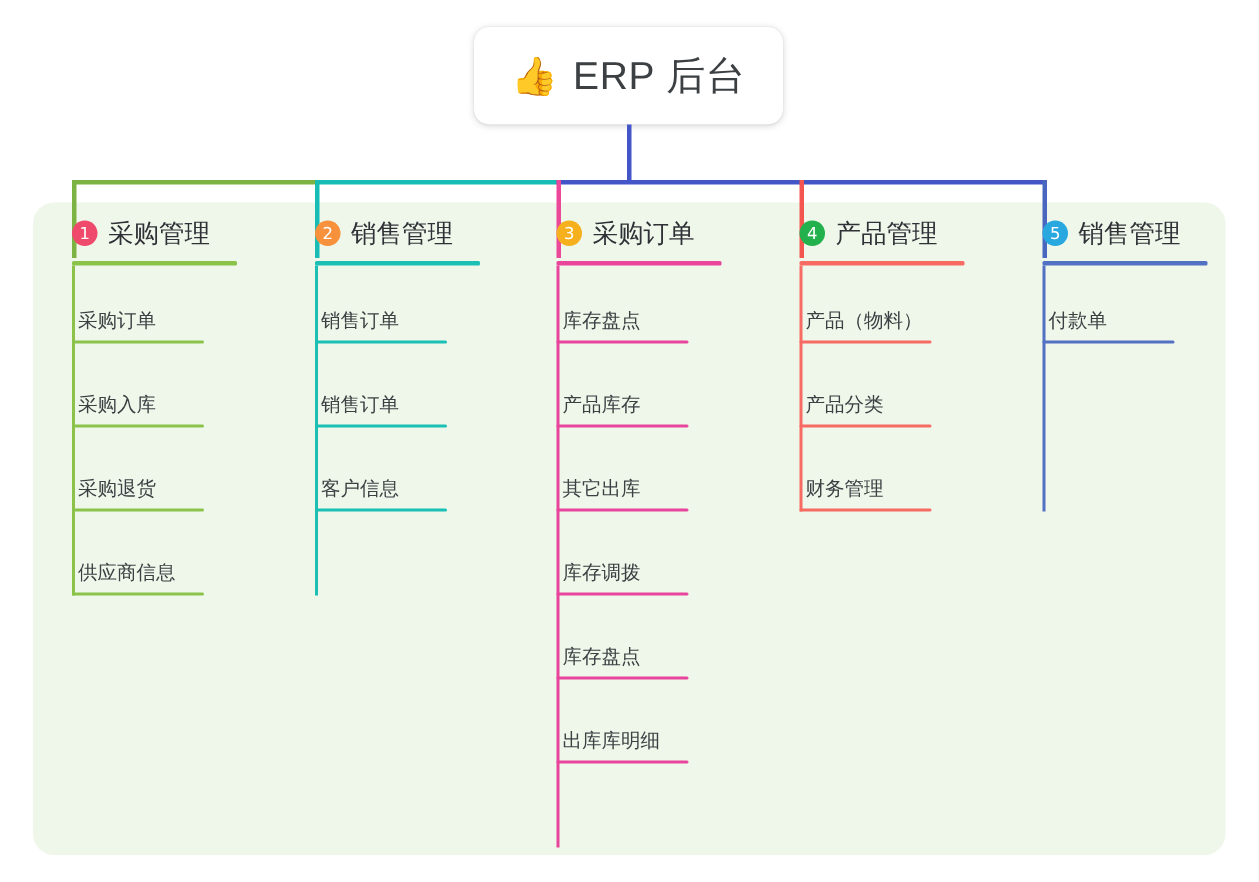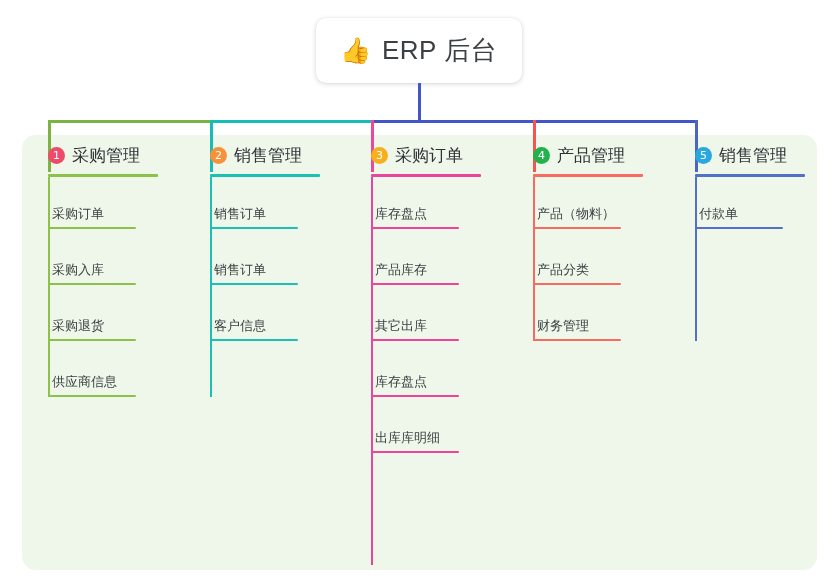--- a/index.html
+++ b/index.html
@@ -218,20 +218,24 @@
         </div>
         <div class="item">
           <span class="item-label">产品库存</span>
           <div class="item-underline" style="background: rgb(232, 69, 155);"></div>
         </div>
         <div class="item">
           <span class="item-label">其它出库</span>
           <div class="item-underline" style="background: rgb(232, 69, 155);"></div>
         </div>
         <div class="item">
+          <span class="item-label">库存调拨</span>
+          <div class="item-underline" style="background: rgb(232, 69, 155);"></div>
+        </div>
+        <div class="item">
           <span class="item-label">库存盘点</span>
           <div class="item-underline" style="background: rgb(232, 69, 155);"></div>
         </div>
         <div class="item">
           <span class="item-label">出库库明细</span>
           <div class="item-underline" style="background: rgb(232, 69, 155);"></div>
         </div>
       </div>
     </div>
     <div class="column" style="left: 519px;">

